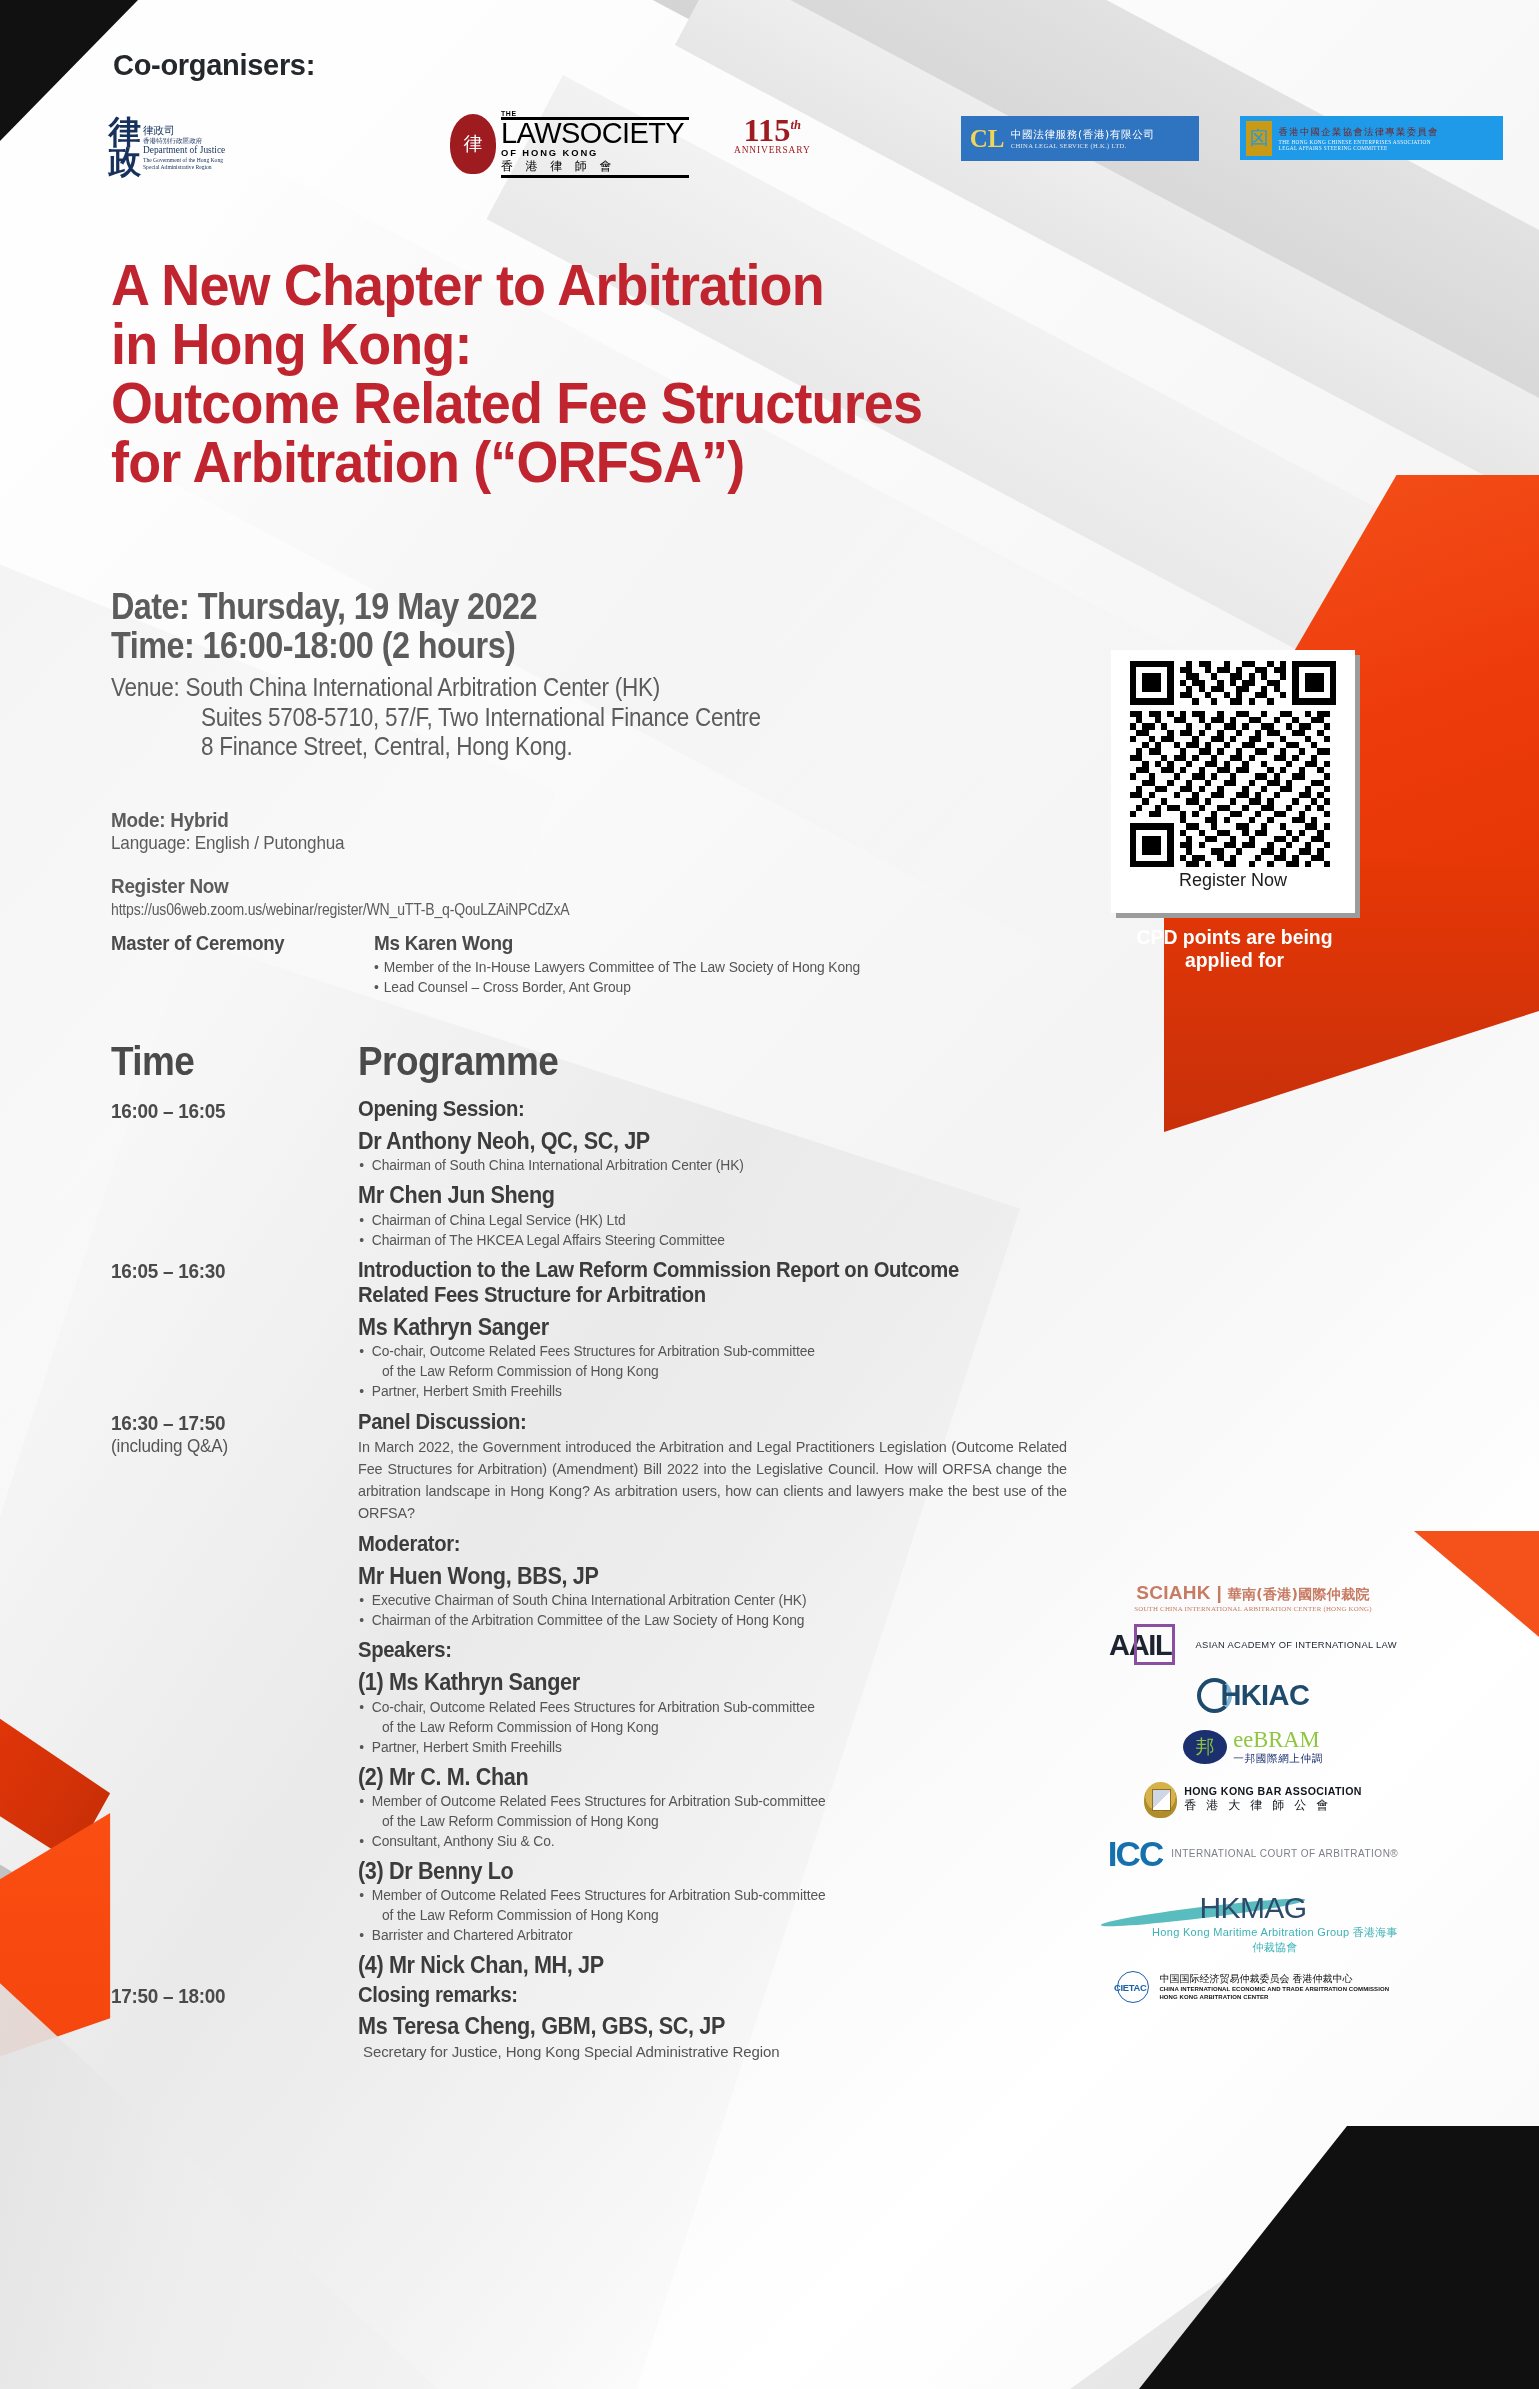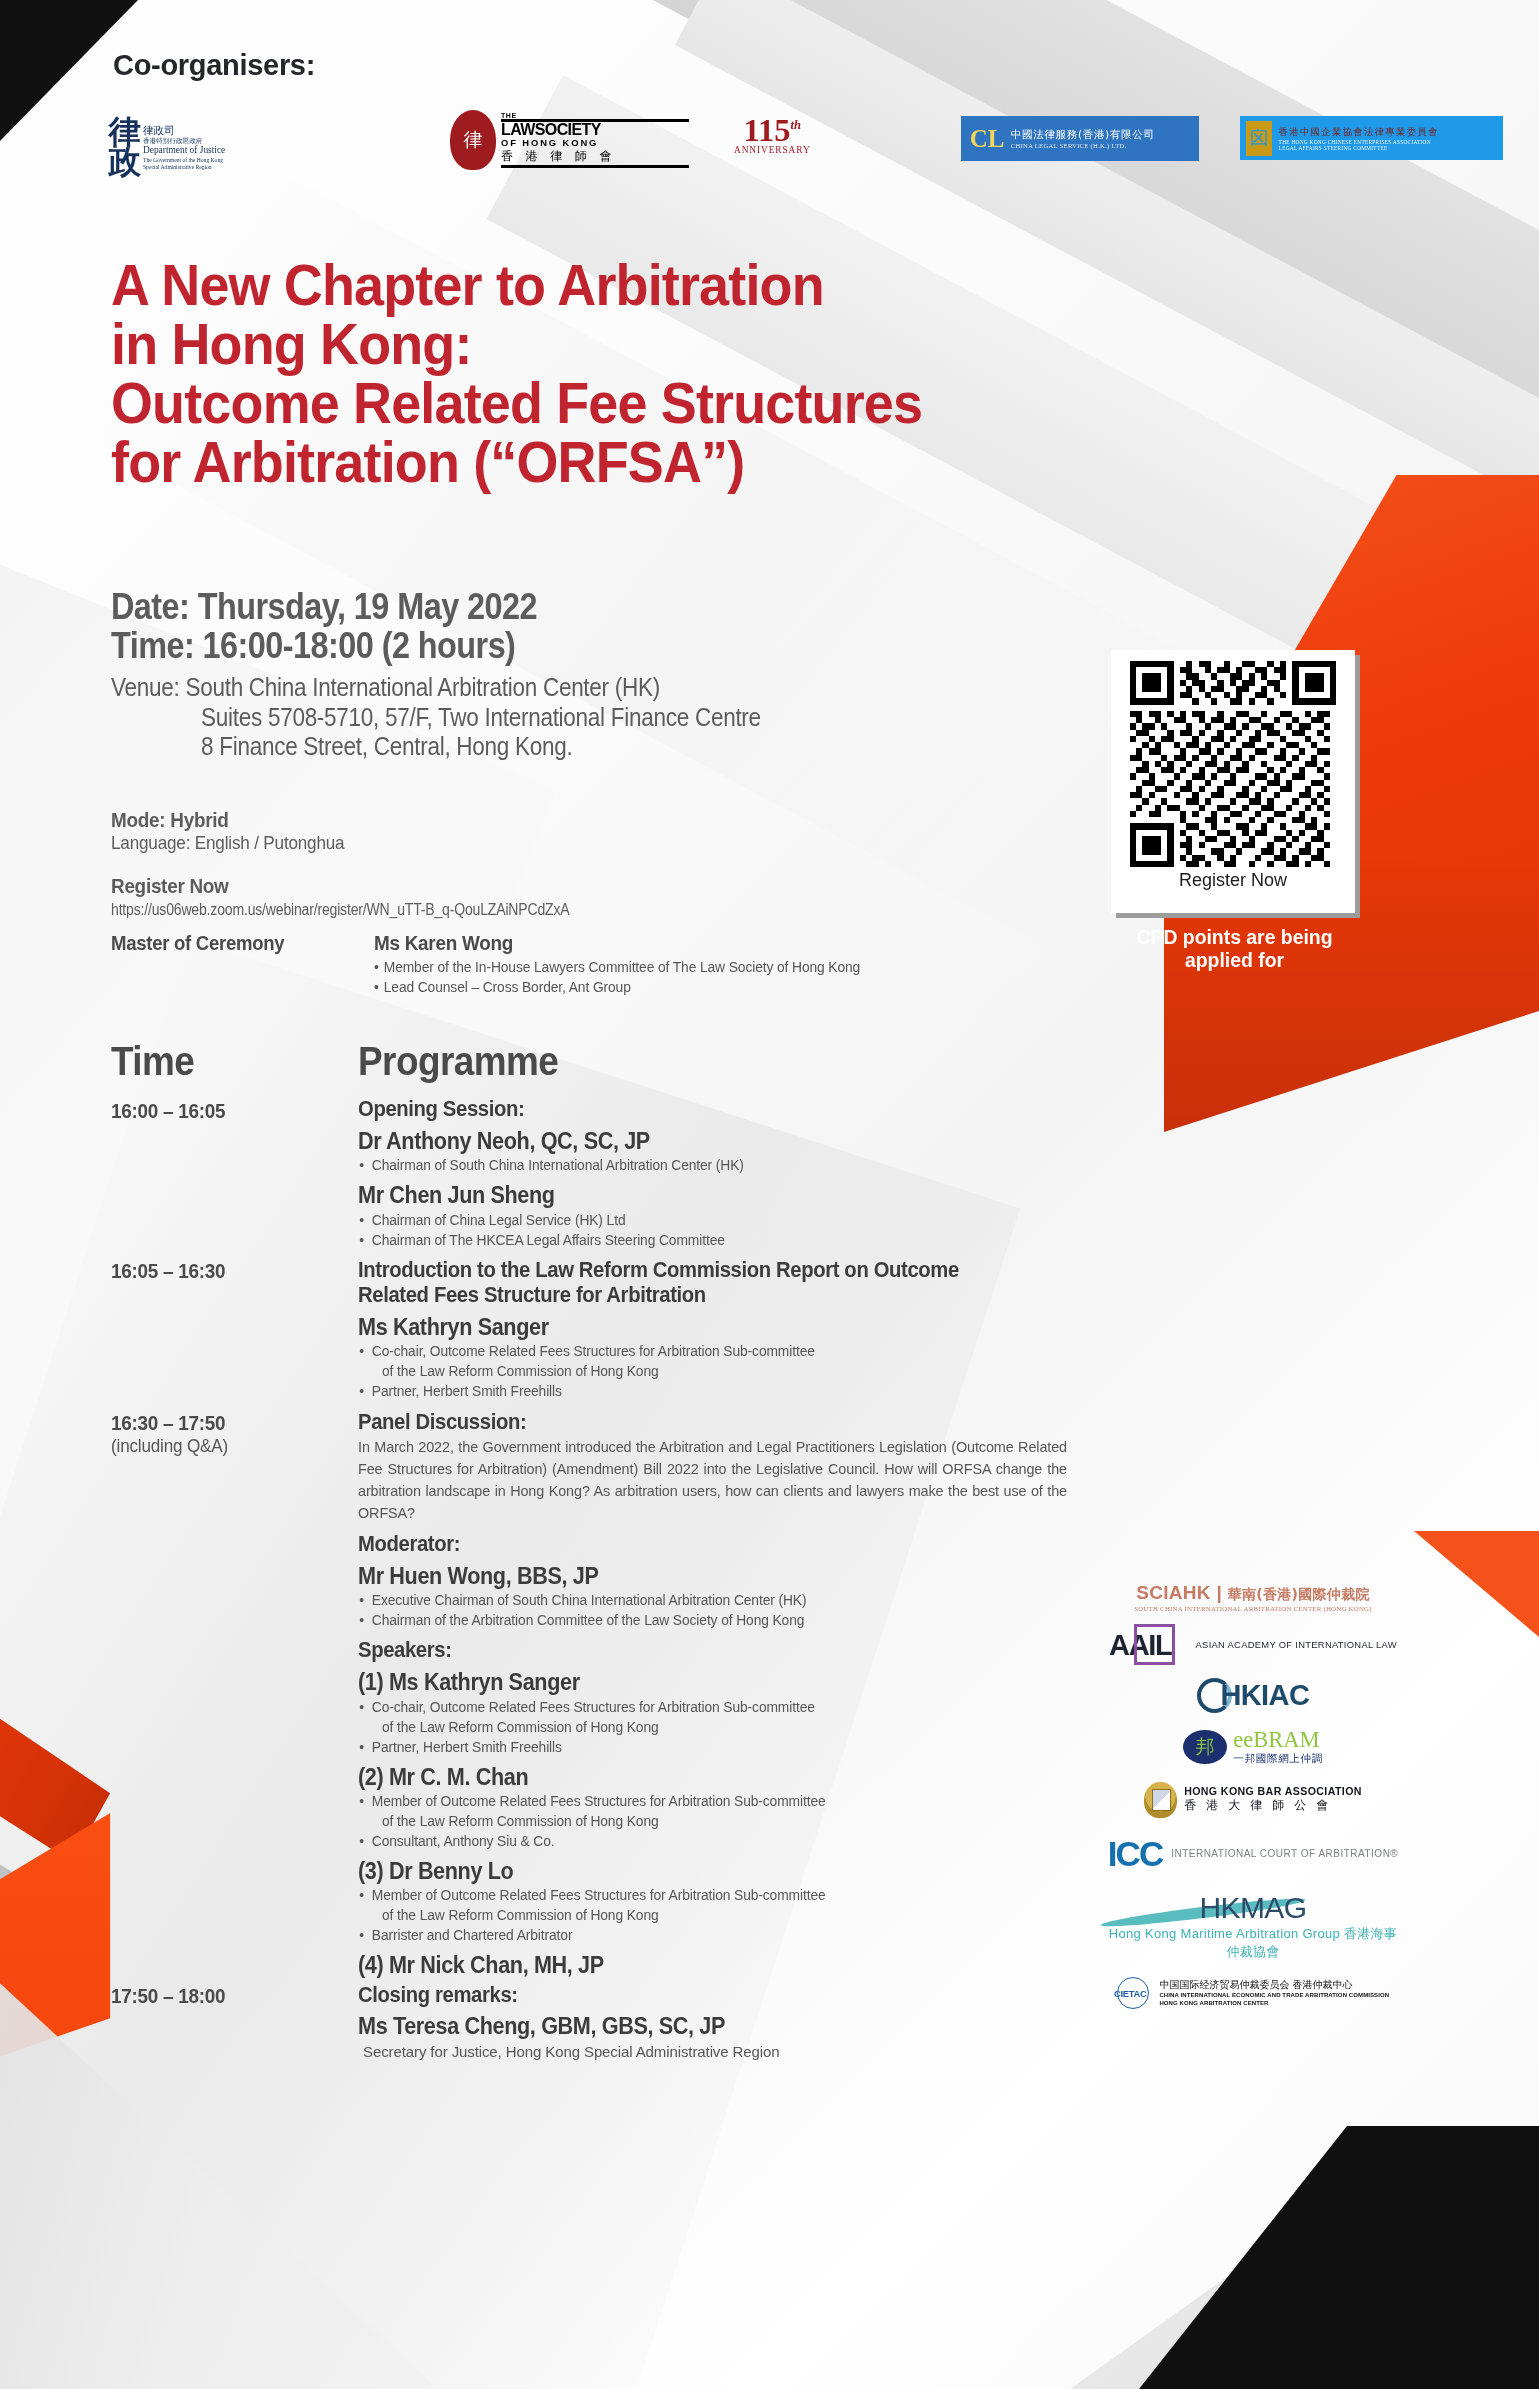--- a/index.html
+++ b/index.html
@@ -141,21 +141,21 @@
   
   .lawsoc { left: 341px; top: -6.3px; }
   .lawsoc .seal2 {
     width: 46px; height: 60px; background: #9e1b20; border-radius: 50% 50% 45% 45%;
     color: #fff; font-size: 19px; font-family: "DejaVu Sans", sans-serif;
     display: flex; align-items: center; justify-content: center;
   }
   .lawsoc .lsblock { margin-left: 5px; }
   .lawsoc .the { font-size: 6.9px; font-weight: 700; letter-spacing: 0.6px; color: #000; }
   .lawsoc .rule { height: 3.1px; background: #000; width: 188px; }
-  .lawsoc .main { font-size: 16px; font-weight: 700; letter-spacing: -0.6px; color: #000; line-height: 0.95; }
+  .lawsoc .main { font-size: 29px; font-weight: 400; letter-spacing: -0.6px; color: #000; line-height: 0.95; }
   .lawsoc .sub { font-size: 9.4px; letter-spacing: 1.9px; color: #000; font-weight: 700; }
   .lawsoc .cn { font-size: 12px; letter-spacing: 4.4px; font-family: "DejaVu Sans", sans-serif; color: #000; }
   .anniv { position: absolute; left: 625px; top: 0px; color: #9e1b20; text-align: center; }
   .anniv .num { font-size: 32.5px; font-weight: 700; font-family: "Liberation Serif", serif; line-height: 0.9; }
   .anniv .num sup { font-size: 12.5px; font-style: italic; }
   .anniv .word { font-size: 9.4px; letter-spacing: 0.9px; font-family: "Liberation Serif", serif; }
 
   
   .cls { left: 852px; top: 0px; justify-content: flex-end; }
   .cls-box {
@@ -303,21 +303,21 @@
   .hkba .cn { font-size: 12px; color: #10141b; font-family: "DejaVu Sans", sans-serif; letter-spacing: 3.1px; }
 
   .icc { display: flex; align-items: center; }
   .icc .word { font-size: 35px; font-weight: 700; color: #1570ae; letter-spacing: -1.9px; }
   .icc .txt { margin-left: 8.8px; font-size: 10px; color: #7b7f86; line-height: 1.25; letter-spacing: 0.5px; }
 
   .hkmag { text-align: center; position: relative; }
   .hkmag .word { font-size: 30px; font-weight: 400; color: #2d4a6b; letter-spacing: -0.6px; font-family: "Liberation Sans", sans-serif; }
   .hkmag .swoosh { position: absolute; left: -6.3px; top: 16.3px; width: 206px; height: 11.3px;
                    background: #3cb2b5; border-radius: 50%; transform: rotate(-7deg); opacity: .85; z-index: -1; }
-  .hkmag .sub { font-size: 13px; color: #3cb2b5; letter-spacing: 0.3px; }
+  .hkmag .sub { font-size: 11px; color: #3cb2b5; letter-spacing: 0.3px; margin-left: 44px; }
   .hkmag .sub .cn { font-family: "DejaVu Sans", sans-serif; }
 
   .cietac { display: flex; align-items: center; }
   .cietac .globe { width: 32.5px; height: 32.5px; border: 1.9px solid #1b5fa8; border-radius: 50%; position: relative; margin-right: 3.8px; }
   .cietac .globe::after { content:"CIETAC"; position:absolute; left:-3.8px; top:10px; font-size: 9.4px;
                           font-weight: 700; color:#1b5fa8; letter-spacing:-0.3px; background: transparent; }
   .cietac .txt { margin-left: 6.3px; }
   .cietac .cn { font-size: 10px; color: #111; font-family: "DejaVu Sans", sans-serif; }
   .cietac .en { font-size: 6px; color: #111; font-weight: 700; letter-spacing: 0.1px; line-height: 1.3; }
 </style>

